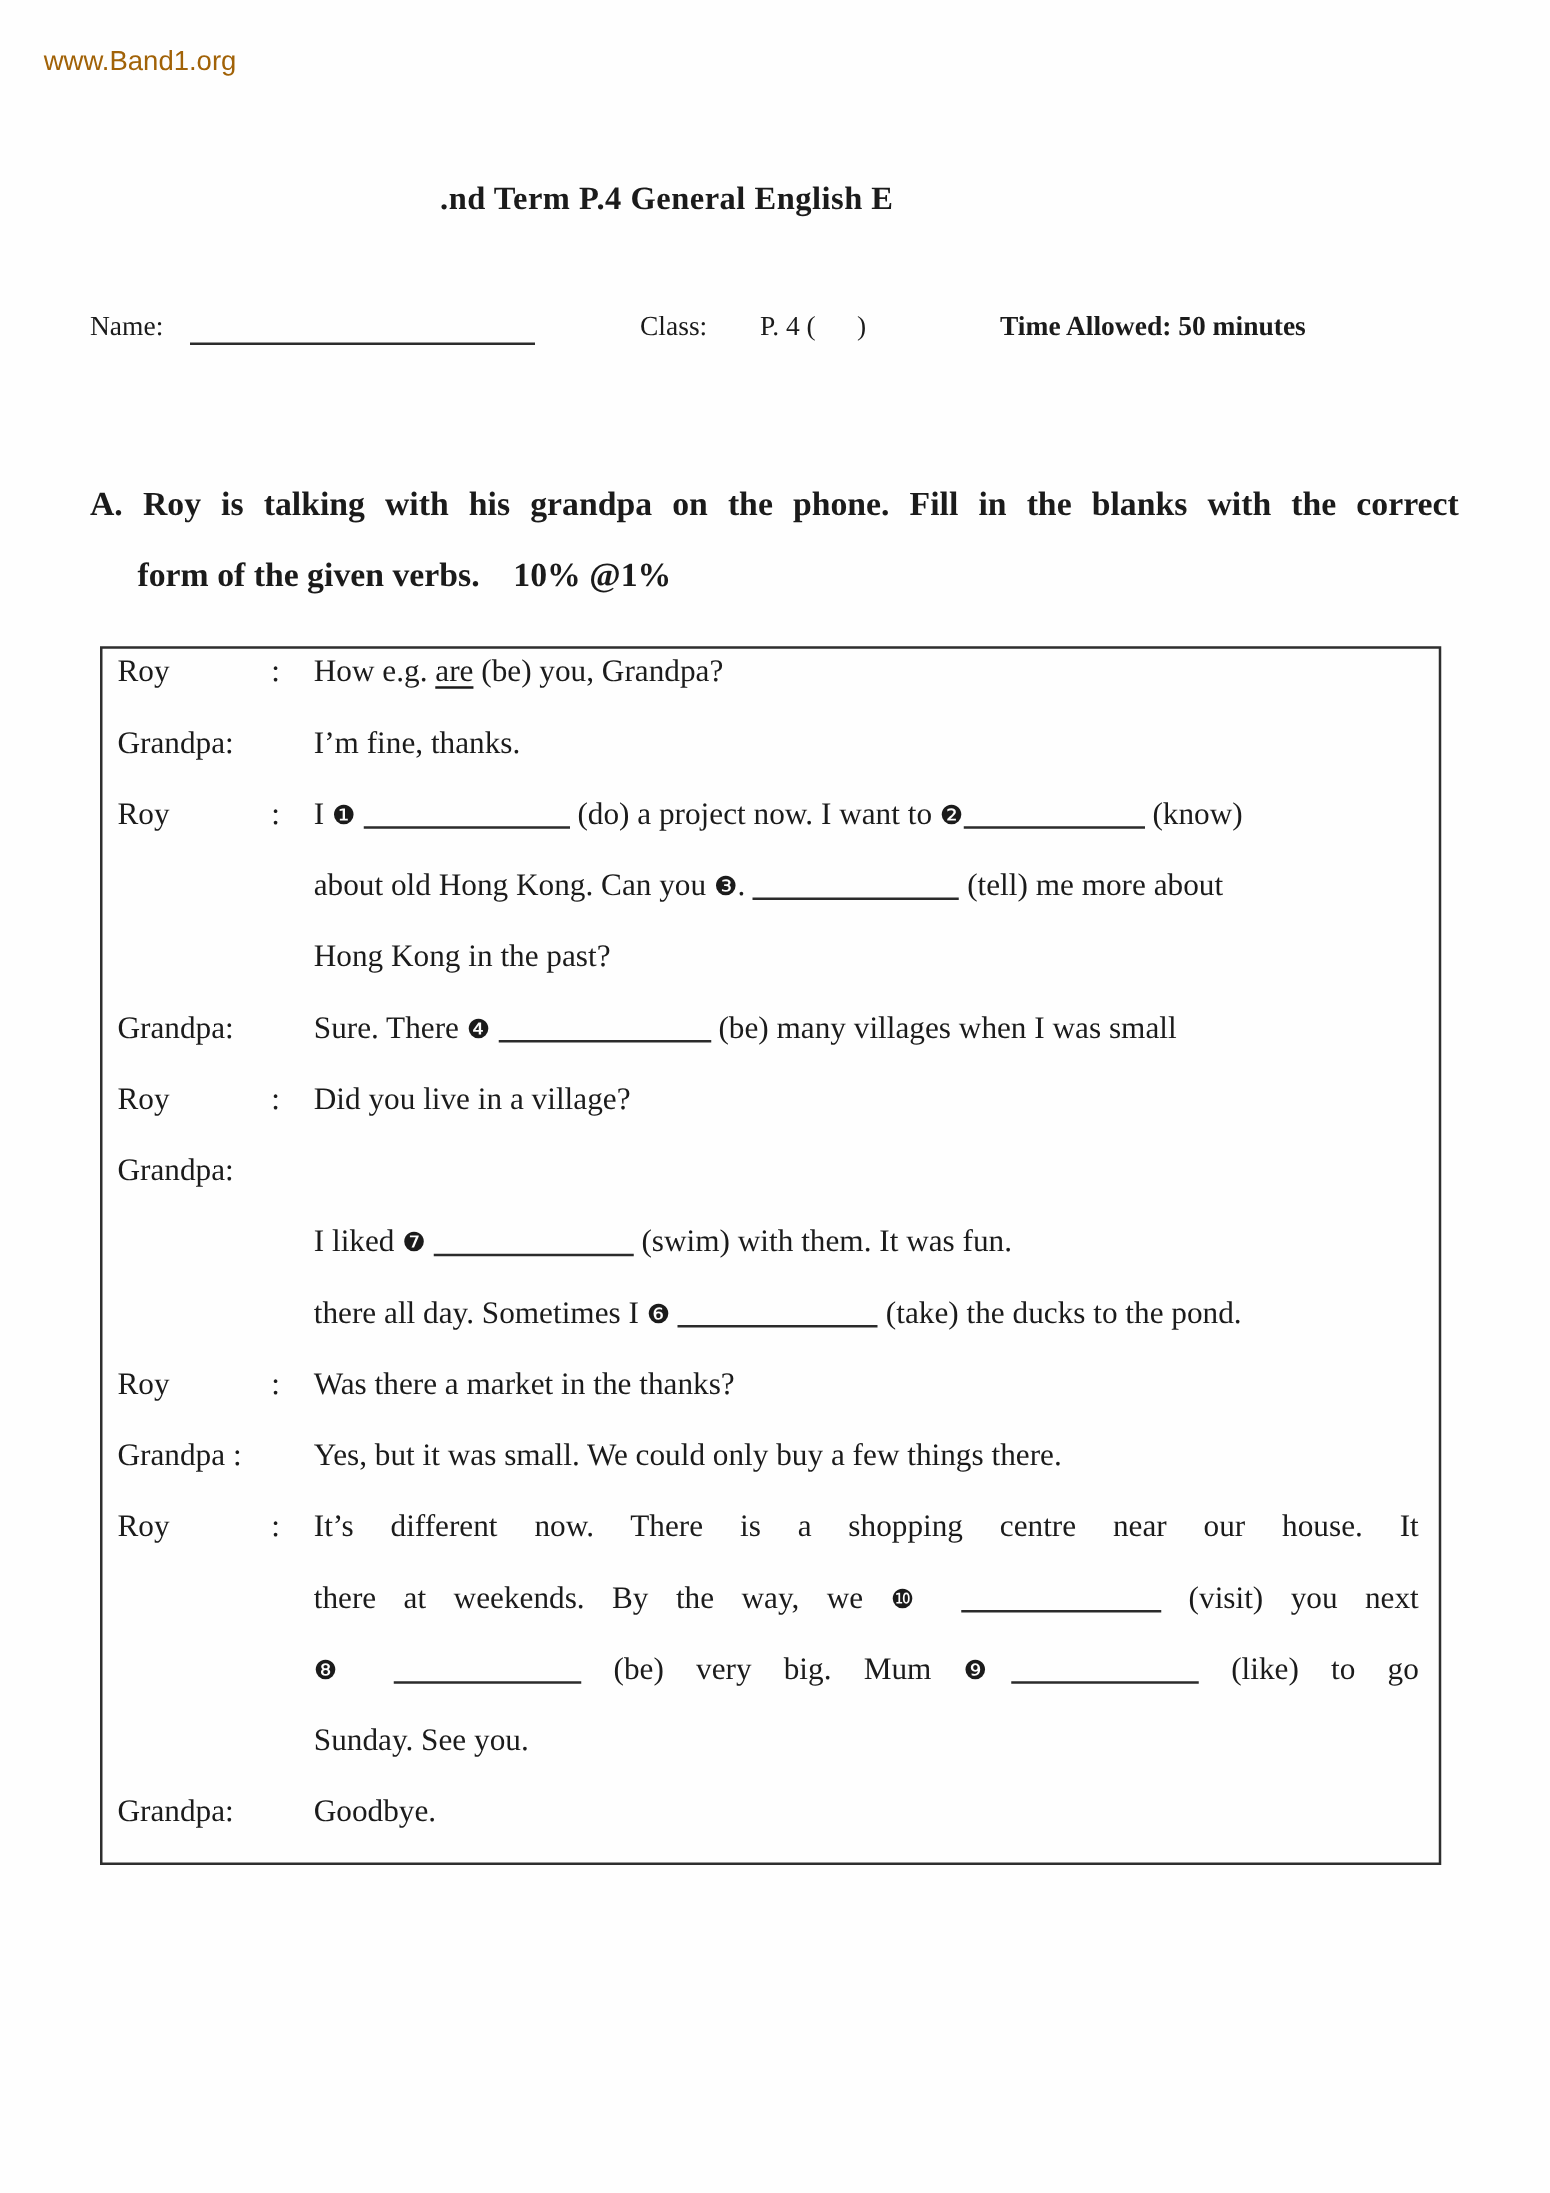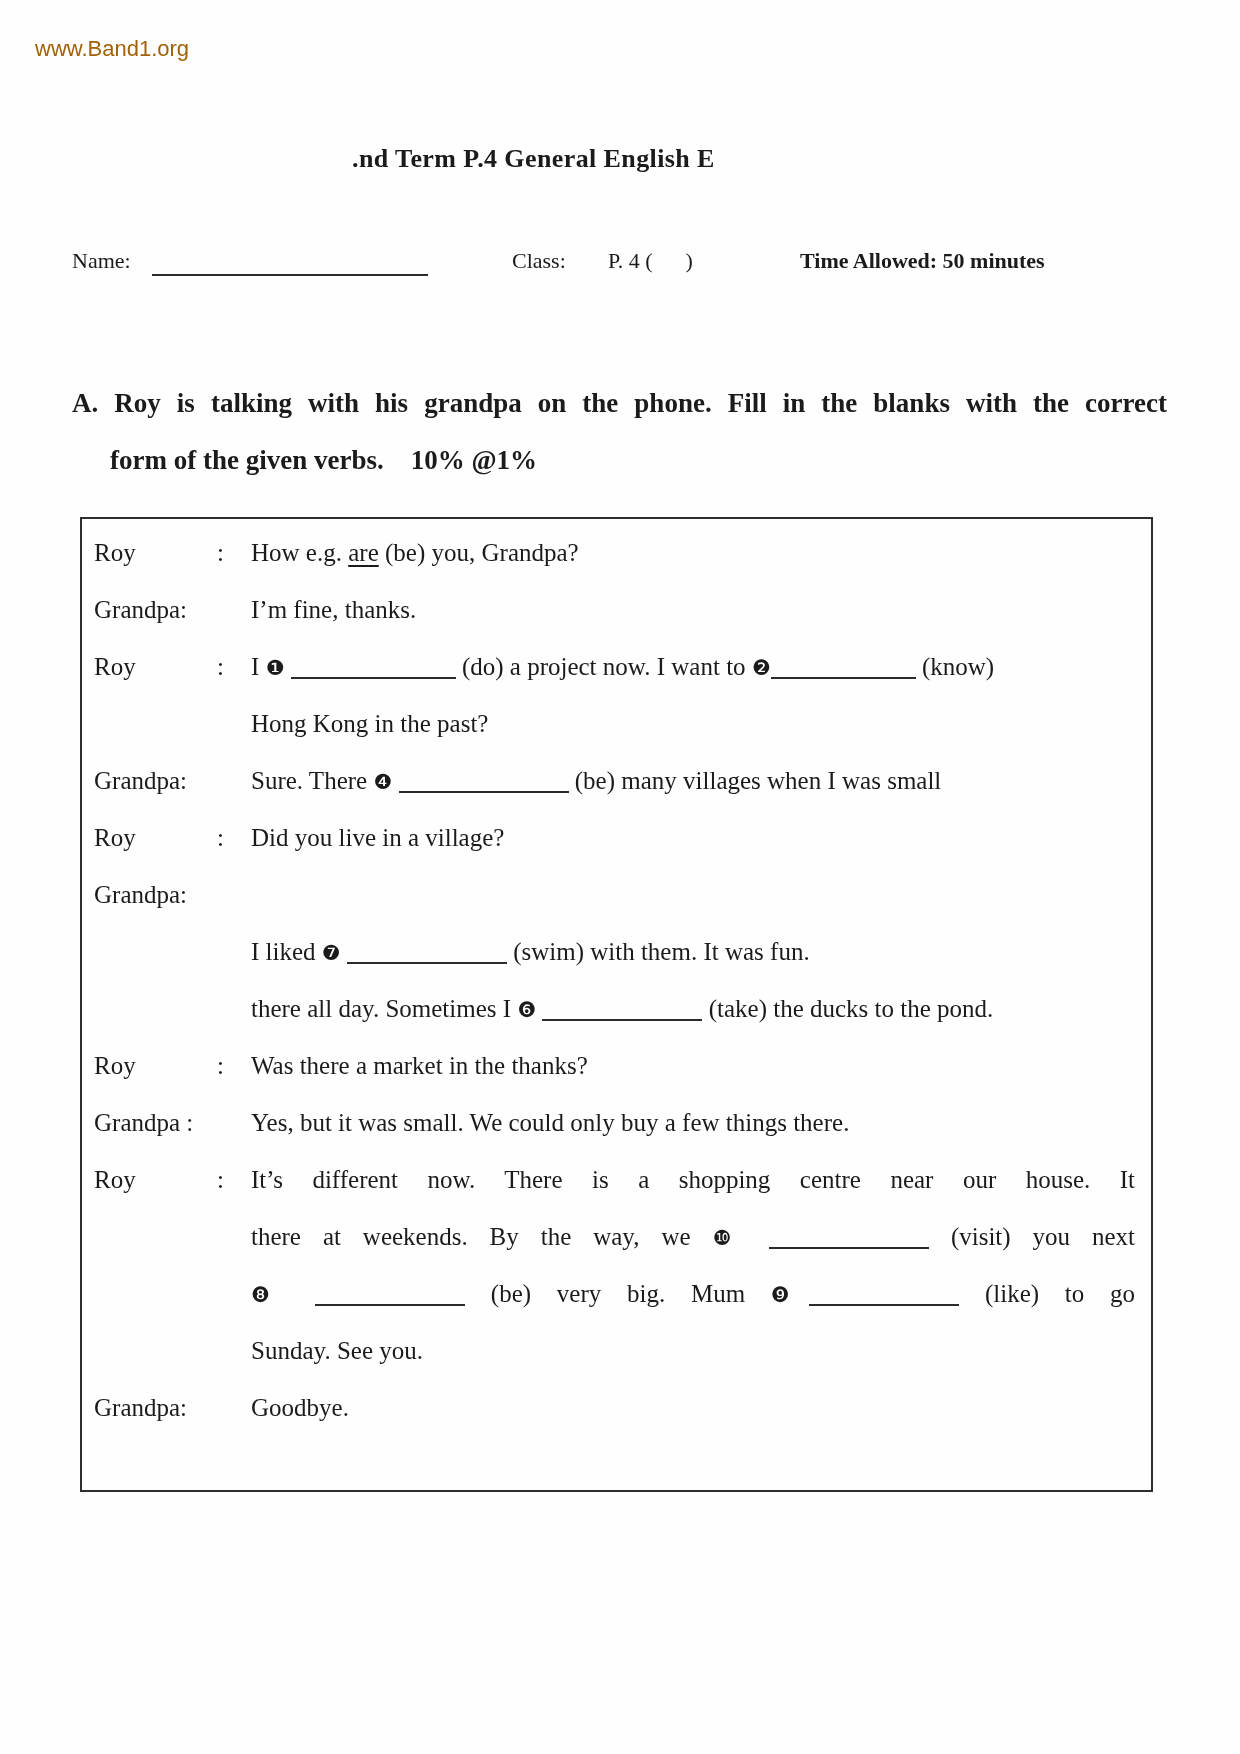--- a/index.html
+++ b/index.html
@@ -24,21 +24,21 @@
   .class-value{position:absolute;left:608px;top:0;}
   .time-allowed{position:absolute;left:800px;top:0;font-weight:bold;}
   .section-heading{position:absolute;left:72px;top:388px;width:1095px;font-size:27px;font-weight:bold;}
   .sh1{text-align:justify;text-align-last:justify;}
   .sh2{margin-top:26px;margin-left:38px;}
   .dialogue{
     position:absolute;left:80px;top:517px;width:1073px;height:975px;
     border:2px solid #2e2e2e;box-sizing:border-box;padding-top:5px;
     font-size:25px;background:#fefefe;
   }
-  .row{display:flex;height:57px;align-items:center;padding-left:12px;padding-right:16px;}
+  .row{display:flex;height:57px;padding-left:12px;padding-right:16px;}
   .speaker{width:123px;flex:none;white-space:nowrap;}
   .colon{width:34px;flex:none;}
   .text{flex:1;white-space:nowrap;}
   .text.justify{white-space:normal;text-align:justify;text-align-last:justify;}
   .blank{display:inline-block;border-bottom:2px solid #2b2b2b;height:14px;transform:translateY(4px);}
   .cnum{font-family:"DejaVu Sans", sans-serif;font-size:21px;}
   .ans{text-decoration:underline;text-underline-offset:4px;}
 </style>
 </head>
 <body>
@@ -68,20 +68,25 @@
     </div>
     <div class="row">
       <div class="speaker">Grandpa:</div>
       <div class="colon"></div>
       <div class="text">I’m fine, thanks.</div>
     </div>
     <div class="row">
       <div class="speaker">Roy</div>
       <div class="colon">:</div>
       <div class="text">I <span class="cnum">❶</span> <span class="blank" style="width: 165px;"></span> (do) a project now. I want to <span class="cnum">❷</span><span class="blank" style="width: 145px;"></span> (know)</div>
+    </div>
+    <div class="row">
+      <div class="speaker"></div>
+      <div class="colon"></div>
+      <div class="text">about old Hong Kong. Can you <span class="cnum">❸</span>. <span class="blank" style="width: 165px;"></span> (tell) me more about</div>
     </div>
     <div class="row">
       <div class="speaker"></div>
       <div class="colon"></div>
       <div class="text">Hong Kong in the past?</div>
     </div>
     <div class="row">
       <div class="speaker">Grandpa:</div>
       <div class="colon"></div>
       <div class="text">Sure. There <span class="cnum">❹</span> <span class="blank" style="width: 170px;"></span> (be) many villages when I was small</div>

